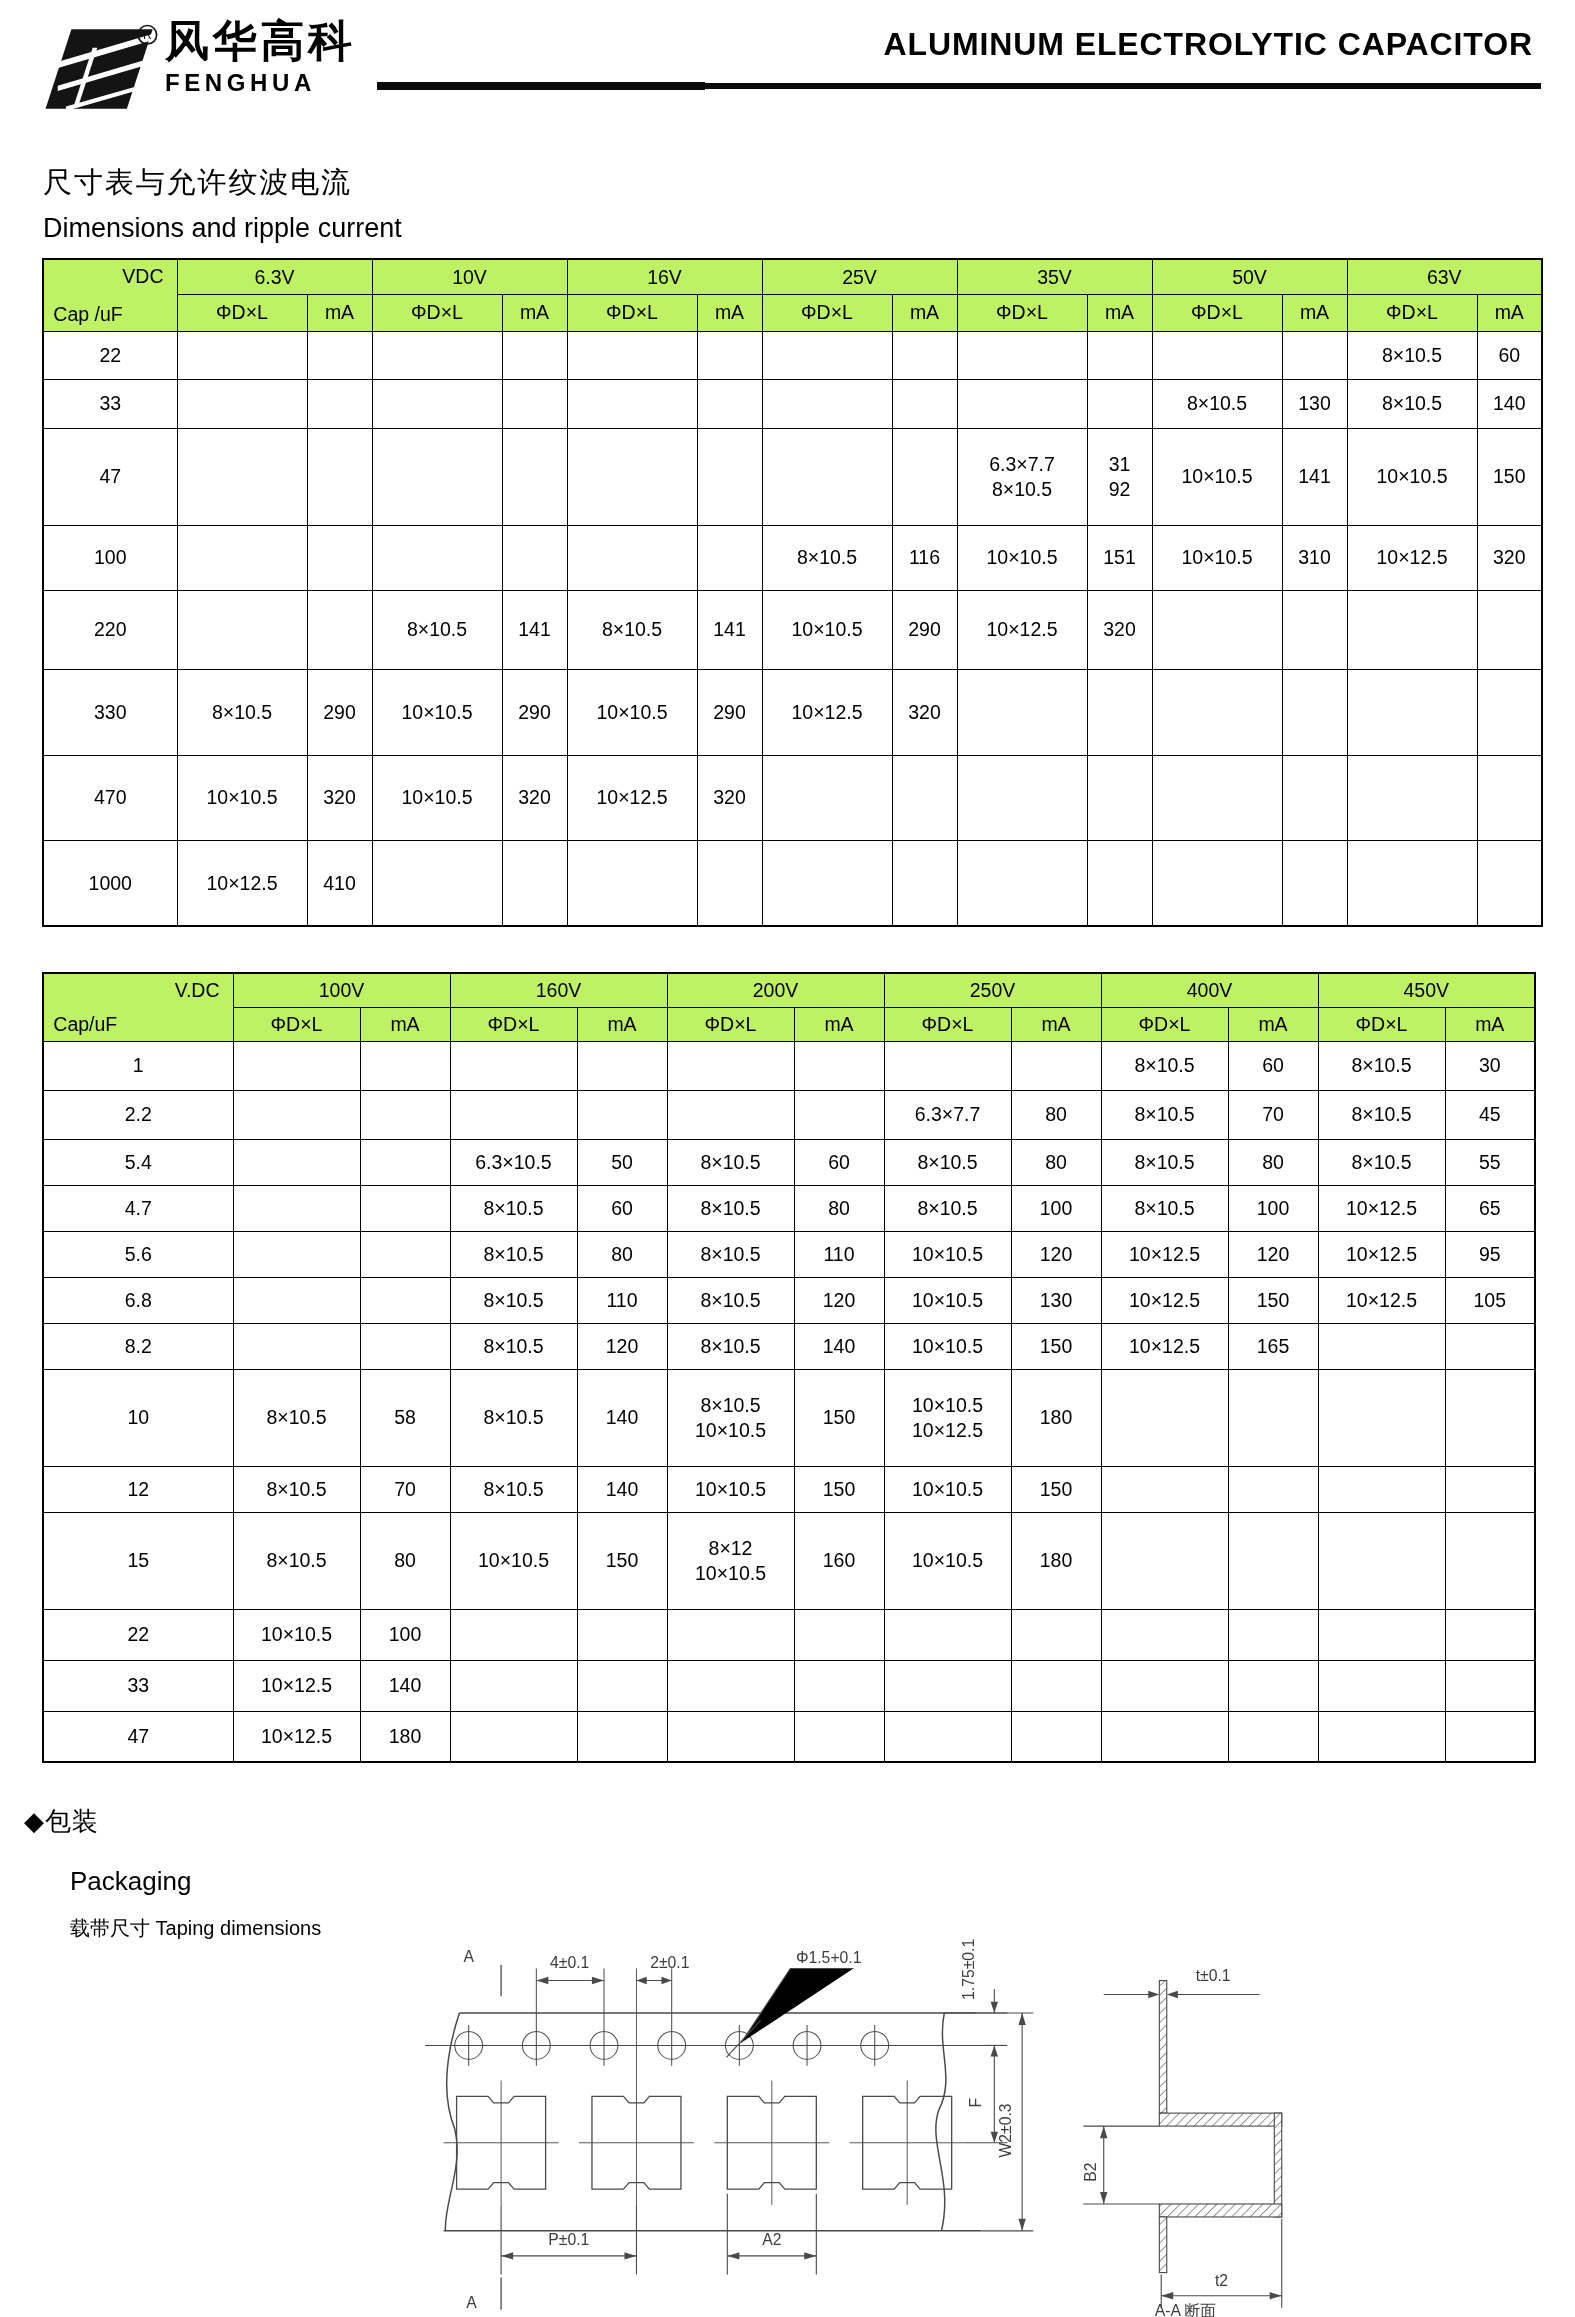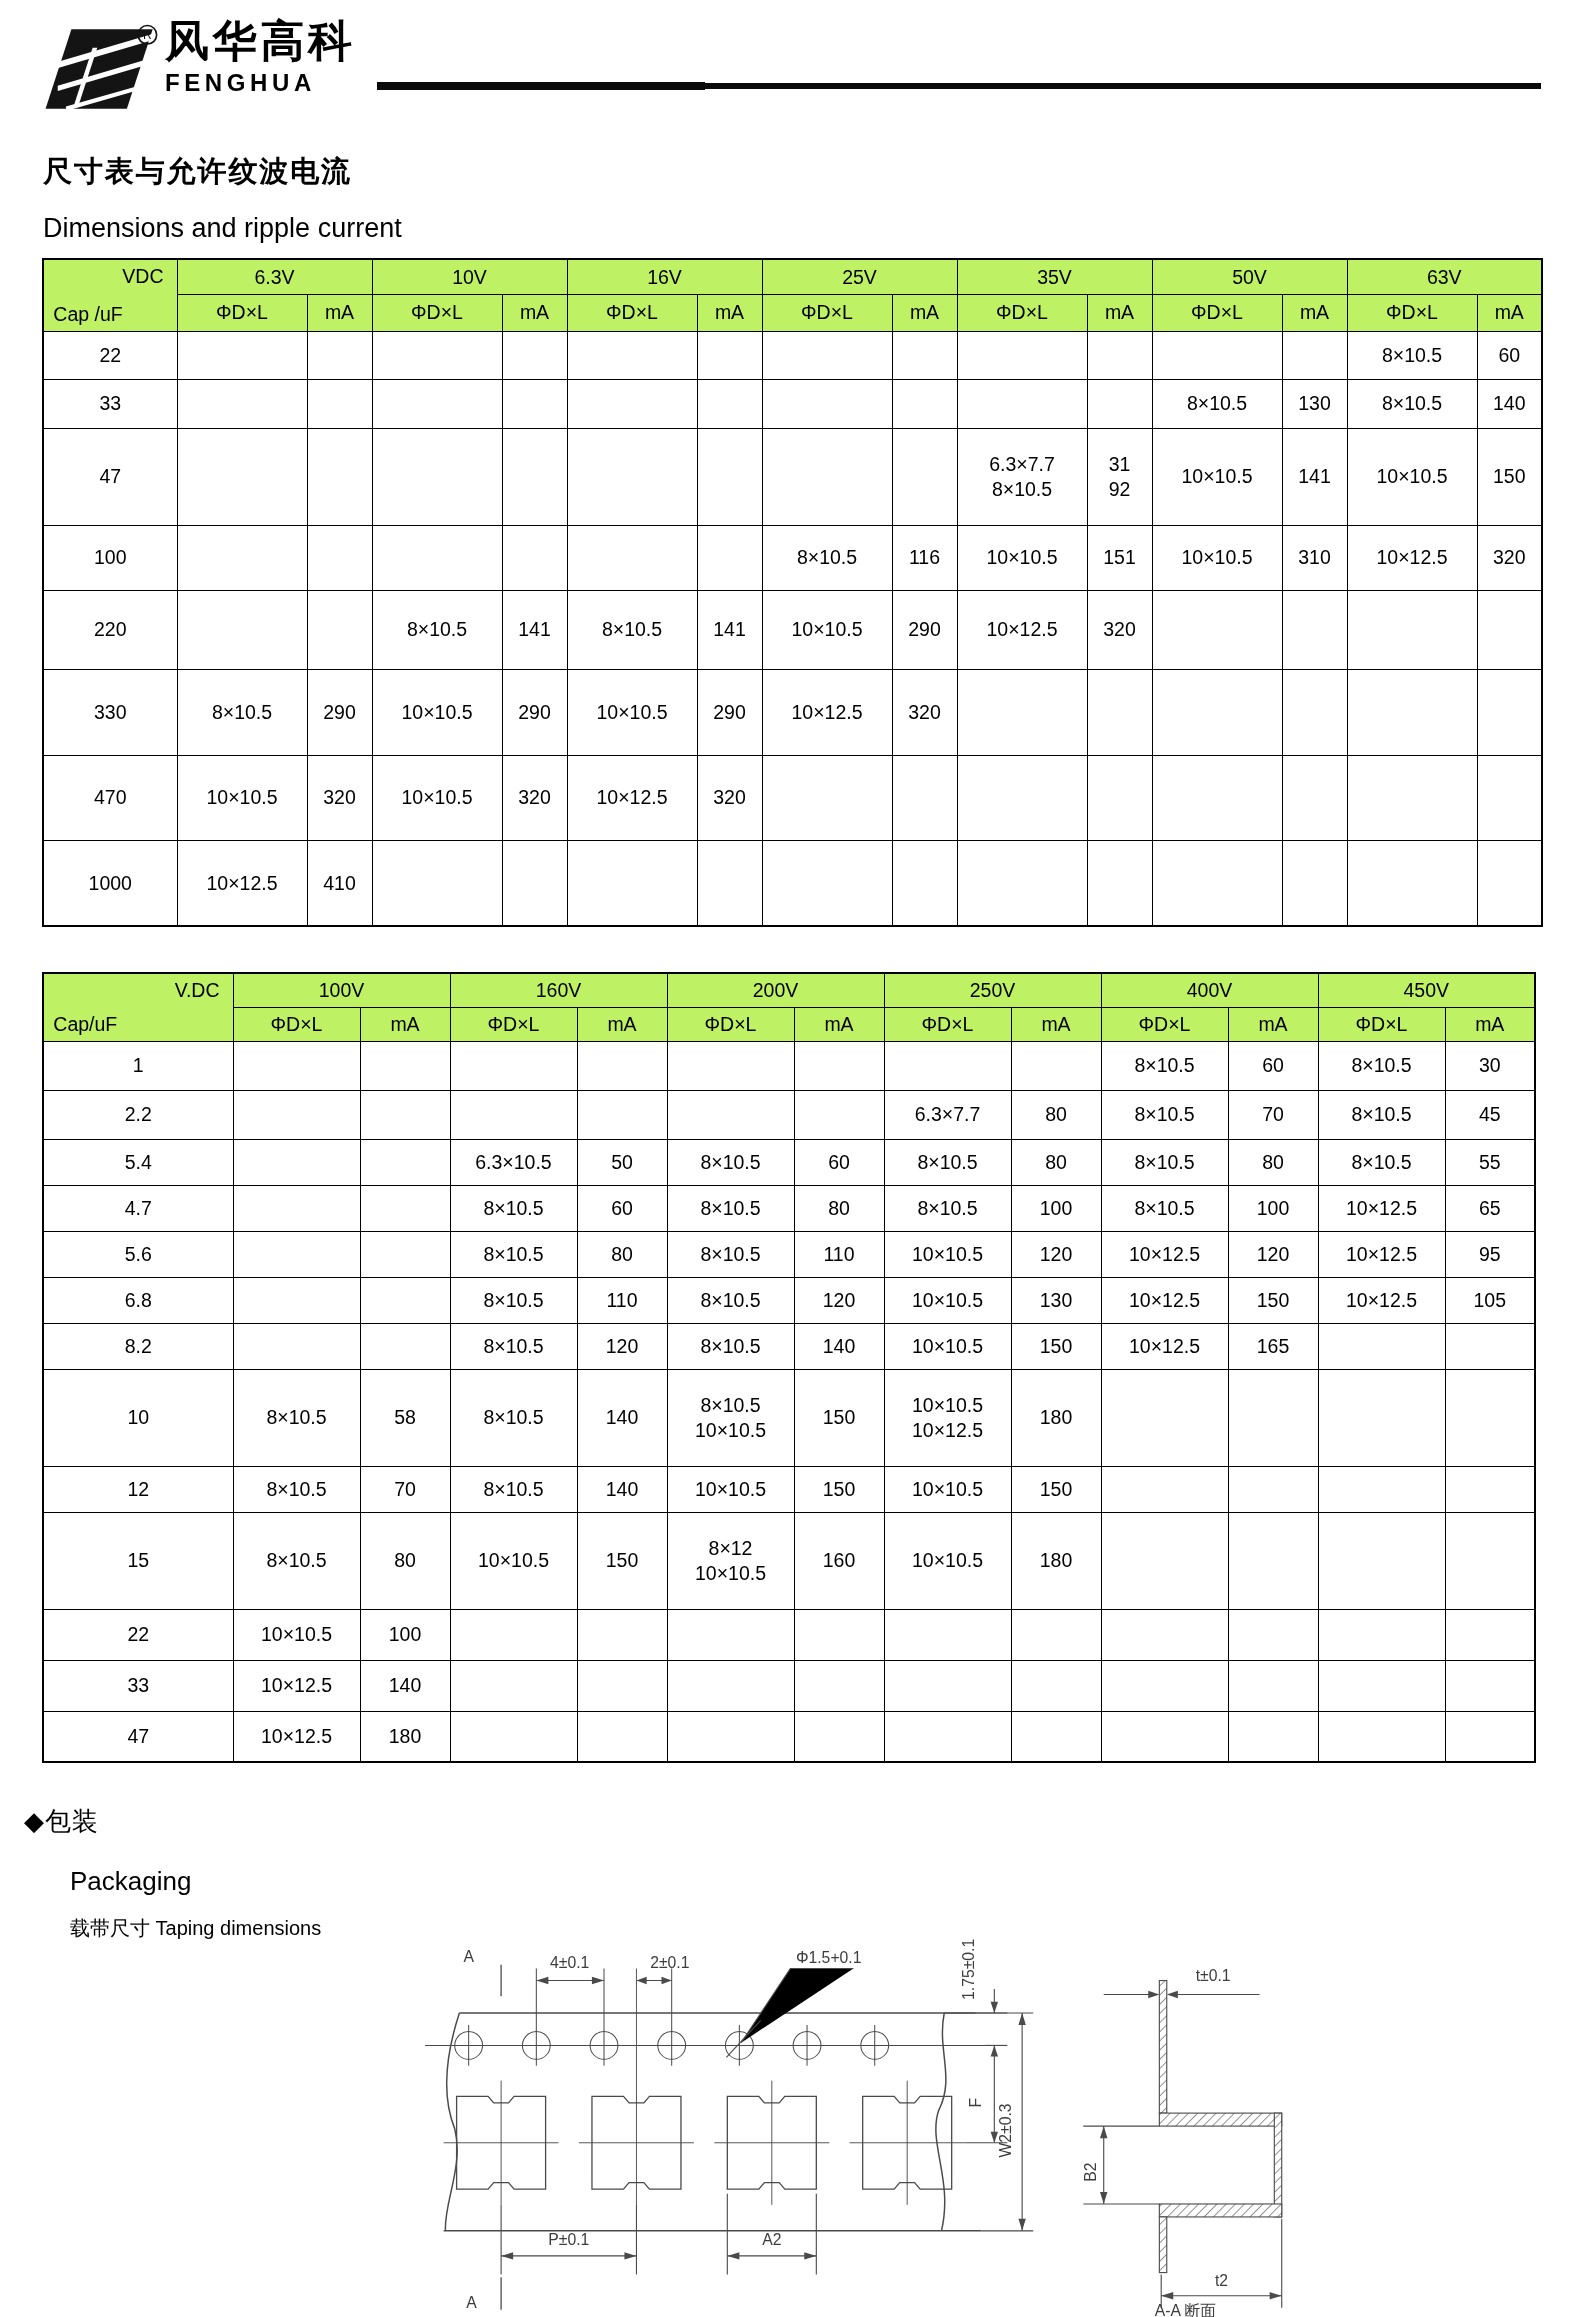--- a/index.html
+++ b/index.html
@@ -9,21 +9,21 @@
   
   .logo-mark{position:absolute;left:28px;top:20.4px;}
   .logo-text{position:absolute;left:165px;top:16.7px;}
   .logo-zh{font-size:44px;font-weight:700;letter-spacing:3.7px;line-height:48px;}
   .logo-en{font-size:24px;font-weight:700;letter-spacing:4.6px;line-height:35px;}
   .doc-title{position:absolute;right:42px;top:26px;font-size:32px;font-weight:700;letter-spacing:0.9px;}
   .rule-thick{position:absolute;left:377px;top:82px;width:328px;height:8.3px;background:#0a0a0a;}
   .rule-thin{position:absolute;left:701px;top:83px;width:840px;height:5.6px;background:#0a0a0a;}
 
   
-  .sec-zh{position:absolute;left:43px;top:152px;font-size:29px;letter-spacing:1.9px;font-weight:bold;}
+  .sec-zh{position:absolute;left:43px;top:163px;font-size:29px;letter-spacing:1.9px;}
   .sec-en{position:absolute;left:43px;top:213px;font-size:27px;}
 
   
   .tbl-wrap1{position:absolute;left:42px;top:258px;}
   .tbl-wrap2{position:absolute;left:42px;top:972px;}
   table.dims{border-collapse:collapse;table-layout:fixed;border:2.8px solid #000;}
   table.dims th,table.dims td{border:1.9px solid #000;text-align:center;vertical-align:middle;
     font-size:19.5px;font-weight:400;padding:0;white-space:pre-line;line-height:1.25;}
   table.dims thead th{background:#bef264;}
   .t1 thead tr:nth-child(1){height:35px;}
@@ -57,20 +57,21 @@
       <path d="M30,96 L100,74" stroke="#fff" stroke-width="5"></path>
       <path d="M40,30 v62" stroke="#fff" stroke-width="5"></path>
     </g>
     <circle cx="129" cy="16" r="10" fill="none" stroke="#141414" stroke-width="1.8"></circle>
     <text x="129" y="21" text-anchor="middle" style="font-size:13px;fill:#141414;">R</text>
   </svg>
   <div class="logo-text">
     <div class="logo-zh">风华高科</div>
     <div class="logo-en">FENGHUA</div>
   </div>
+  <div class="doc-title">ALUMINUM ELECTROLYTIC CAPACITOR</div>
   <div class="rule-thick"></div>
   <div class="rule-thin"></div>
 </div>
 
 <div class="sec-zh">尺寸表与允许纹波电流</div>
 <div class="sec-en">Dimensions and ripple current</div>
 
 <div class="tbl-wrap1" id="table1">
     <table class="dims t1">
       <colgroup>

